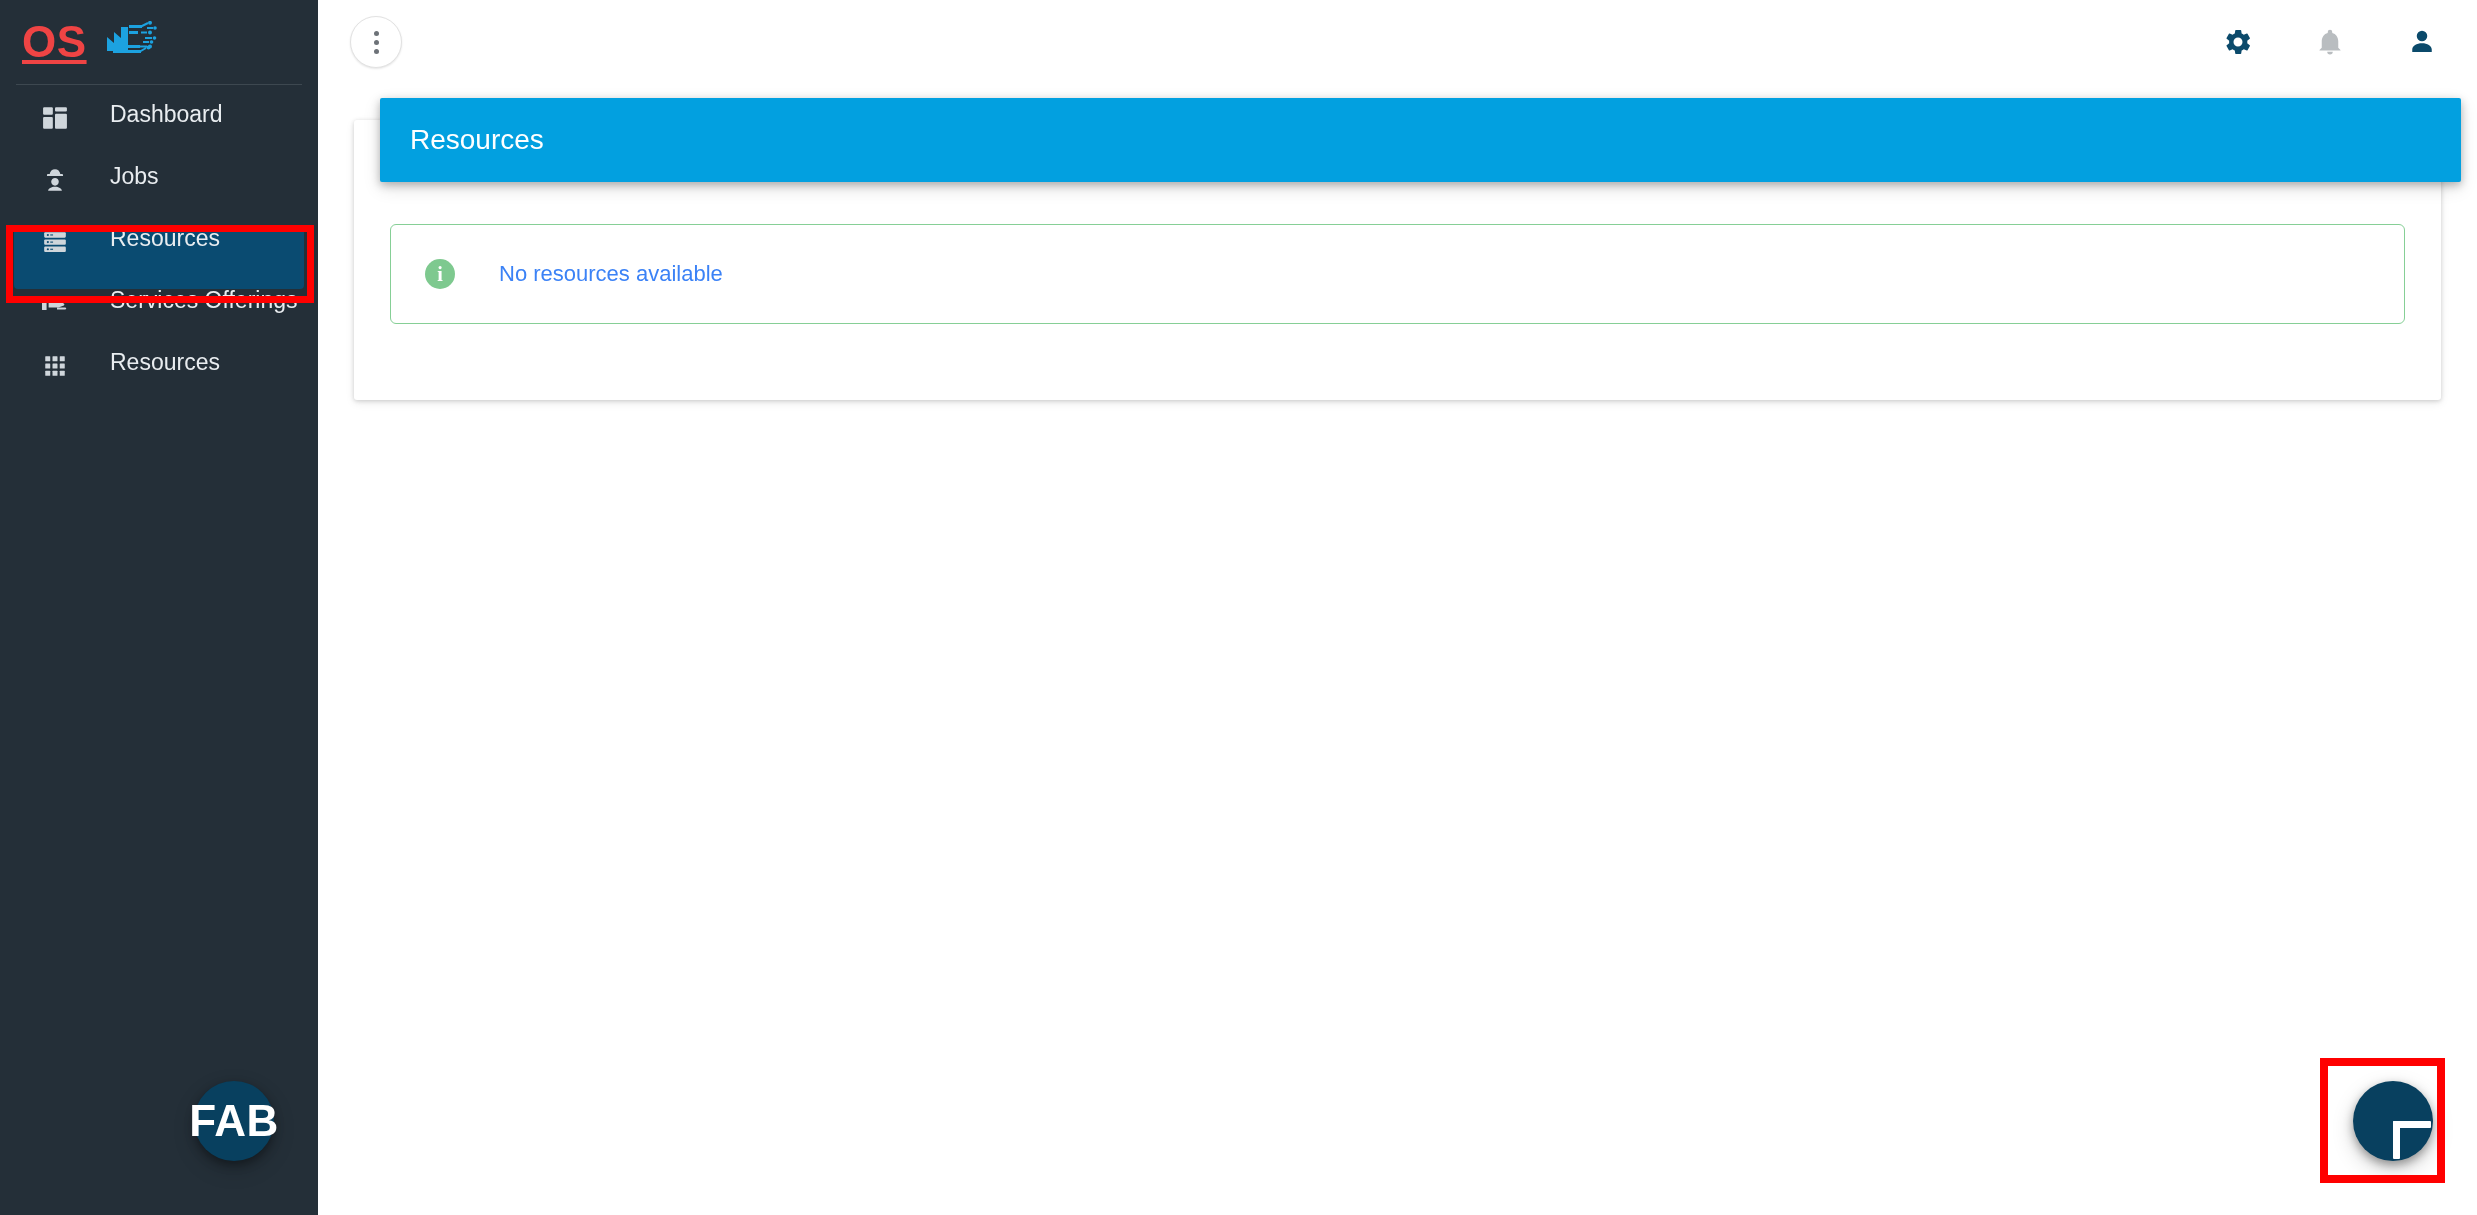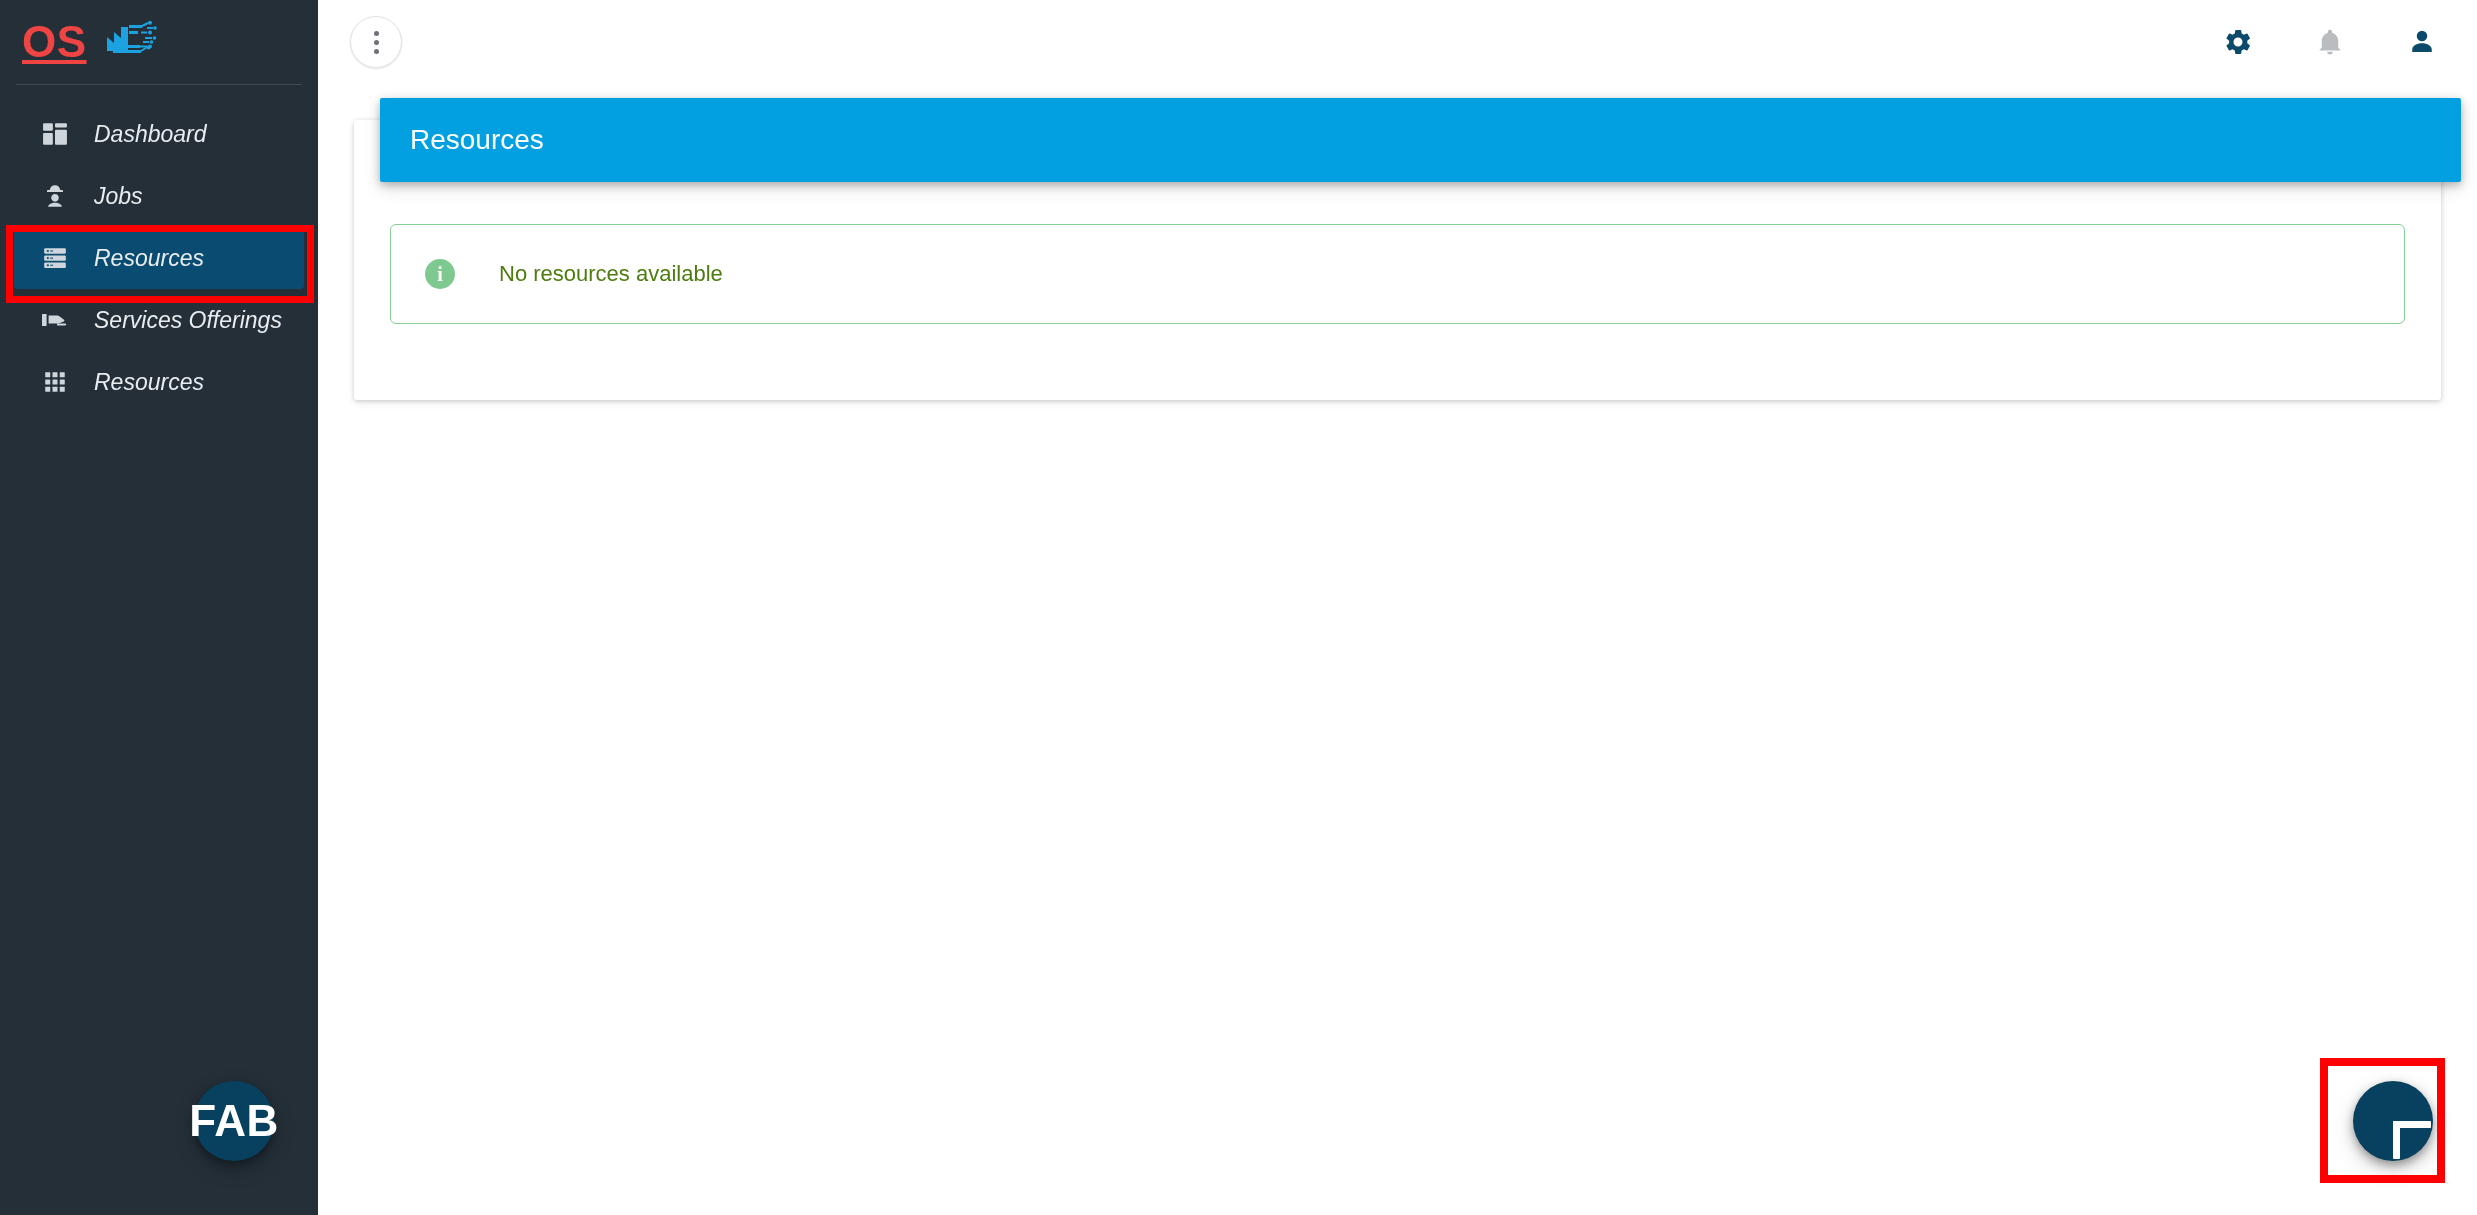--- a/index.html
+++ b/index.html
@@ -52,28 +52,27 @@
   .brand-divider {
     height: 1px;
     background: #3d4850;
     margin: 0 16px;
   }
 
   .nav { padding-top: 18px; }
 
   .nav-item {
     display: flex;
-    align-items: center;
+    align-items: flex-start;
     height: 62px;
     margin: 0 14px;
     padding-left: 26px;
     border-radius: 4px;
     cursor: pointer;
-    gap: 24px;
-    font-style: italic;
+    gap: 40px;
   }
   .nav-item .nav-icon {
     width: 30px;
     height: 30px;
     flex: 0 0 30px;
     display: flex;
     align-items: center;
     justify-content: center;
   }
   .nav-item .nav-icon svg { display: block; }
@@ -219,21 +218,21 @@
     display: flex;
     align-items: center;
     justify-content: center;
     font-size: 20px;
     font-weight: 700;
     font-family: "Liberation Serif", serif;
     line-height: 1;
   }
   .alert-text {
     margin-left: 44px;
-    color: #4d7c0f;
+    color: #3b82f6;
     font-size: 22px;
     line-height: 1;
   }
 
   
   .fab {
     position: absolute;
     right: 44px;
     bottom: 54px;
     width: 80px;

